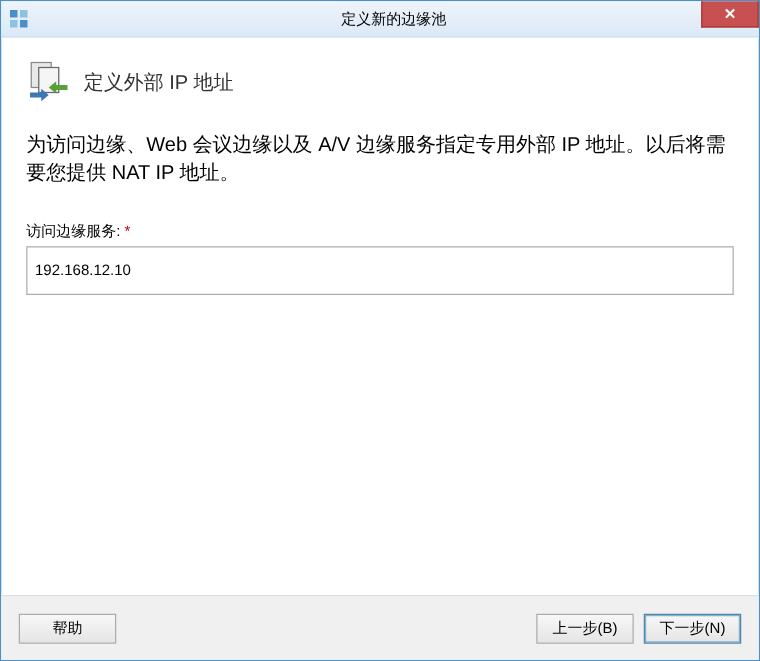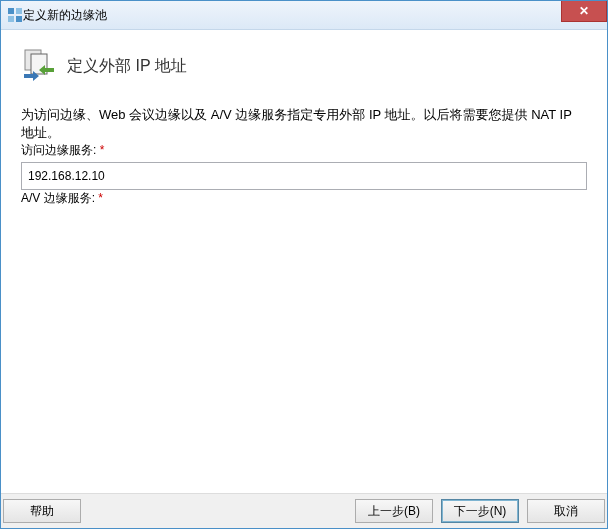--- a/index.html
+++ b/index.html
@@ -1,31 +1,31 @@
 <!DOCTYPE html>
 <html><head>
 <meta charset="utf-8">
 <style>
   html,body{margin:0;padding:0;font-family:"Microsoft YaHei","Segoe UI",Tahoma,sans-serif;font-size:12px;color:#000;background:#fff}
   .window{width:608px;height:529px;border:1px solid #4a90c8;box-sizing:border-box;display:flex;flex-direction:column;background:#fff;position:relative}
   .titlebar{height:28px;background:linear-gradient(#eef4fb,#dce9f7);border-bottom:1px solid #c4d7ea;display:flex;align-items:center;position:relative}
   .titlebar .app-icon{width:16px;height:16px;margin-left:6px}
-  .titlebar .title{flex:1;font-size:12px;color:#000}
+  .titlebar .title{flex:1;text-align:center;font-size:12px;color:#000}
   .close-btn{position:absolute;right:0;top:0;width:44px;height:20px;background:#c75050;color:#fff;display:flex;align-items:center;justify-content:center;font-size:12px;font-weight:bold;border:1px solid #a33;border-top:none;cursor:pointer}
   .content{flex:1;padding:18px 20px 14px 20px;box-sizing:border-box;overflow:hidden}
   .header-row{display:flex;align-items:center;margin-bottom:22px}
   .header-icon{width:36px;height:36px;margin-right:10px}
   .header-title{font-size:16px;color:#333}
-  .desc{font-size:13px;color:#000;margin-bottom:0;line-height:1.4}
+  .desc{font-size:16px;color:#000;margin-bottom:26px;line-height:1.4}
   .section-title{font-weight:bold;font-size:12px;margin-bottom:6px}
   .field-label{font-size:12px;margin-bottom:3px}
   .required{color:#c00}
-  .text-input{width:100%;box-sizing:border-box;border:1px solid #abadb3;padding:4px 6px;font-size:12px;font-family:inherit;height:28px;background:#fff}
-  .field-block{}
-  .button-bar{height:35px;border-top:1px solid #ddd;background:#f0f0f0;display:flex;align-items:center;padding:0 2px;box-sizing:border-box}
+  .text-input{width:100%;box-sizing:border-box;border:1px solid #abadb3;padding:4px 6px;font-size:12px;font-family:inherit;height:39px;background:#fff}
+  .field-block{margin-bottom:14px}
+  .button-bar{height:52px;border-top:1px solid #ddd;background:#f0f0f0;display:flex;align-items:center;padding:0 14px;box-sizing:border-box}
   .button-bar .spacer{flex:1}
   .btn{min-width:78px;height:24px;border:1px solid #acacac;background:linear-gradient(#f7f7f7,#e5e5e5);font-size:12px;font-family:inherit;cursor:pointer;margin-left:8px;padding:0 10px}
   .btn:first-child{margin-left:0}
   .btn.default{border:1px solid #5586a3;box-shadow:0 0 0 1px #7eb4d1 inset}
 </style>
 </head>
 <body>
 
 <div class="window">
 
@@ -66,29 +66,24 @@
         <span>访问边缘服务:</span>
         <span class="required">*</span>
       </div>
       <input type="text" class="text-input" value="192.168.12.10" style="">
     </div>
 
     <div class="field-block">
     </div>
 
     <div class="field-block">
-      <div class="field-label">
-        <span>A/V 边缘服务:</span>
-        <span class="required">*</span>
-      </div>
     </div>
 
   </div>
 
   <div class="button-bar">
     <button class="btn">帮助</button>
     <div class="spacer"></div>
     <button class="btn">上一步(B)</button>
     <button class="btn default">下一步(N)</button>
-    <button class="btn">取消</button>
   </div>
 
 </div>
 
 </body></html>

